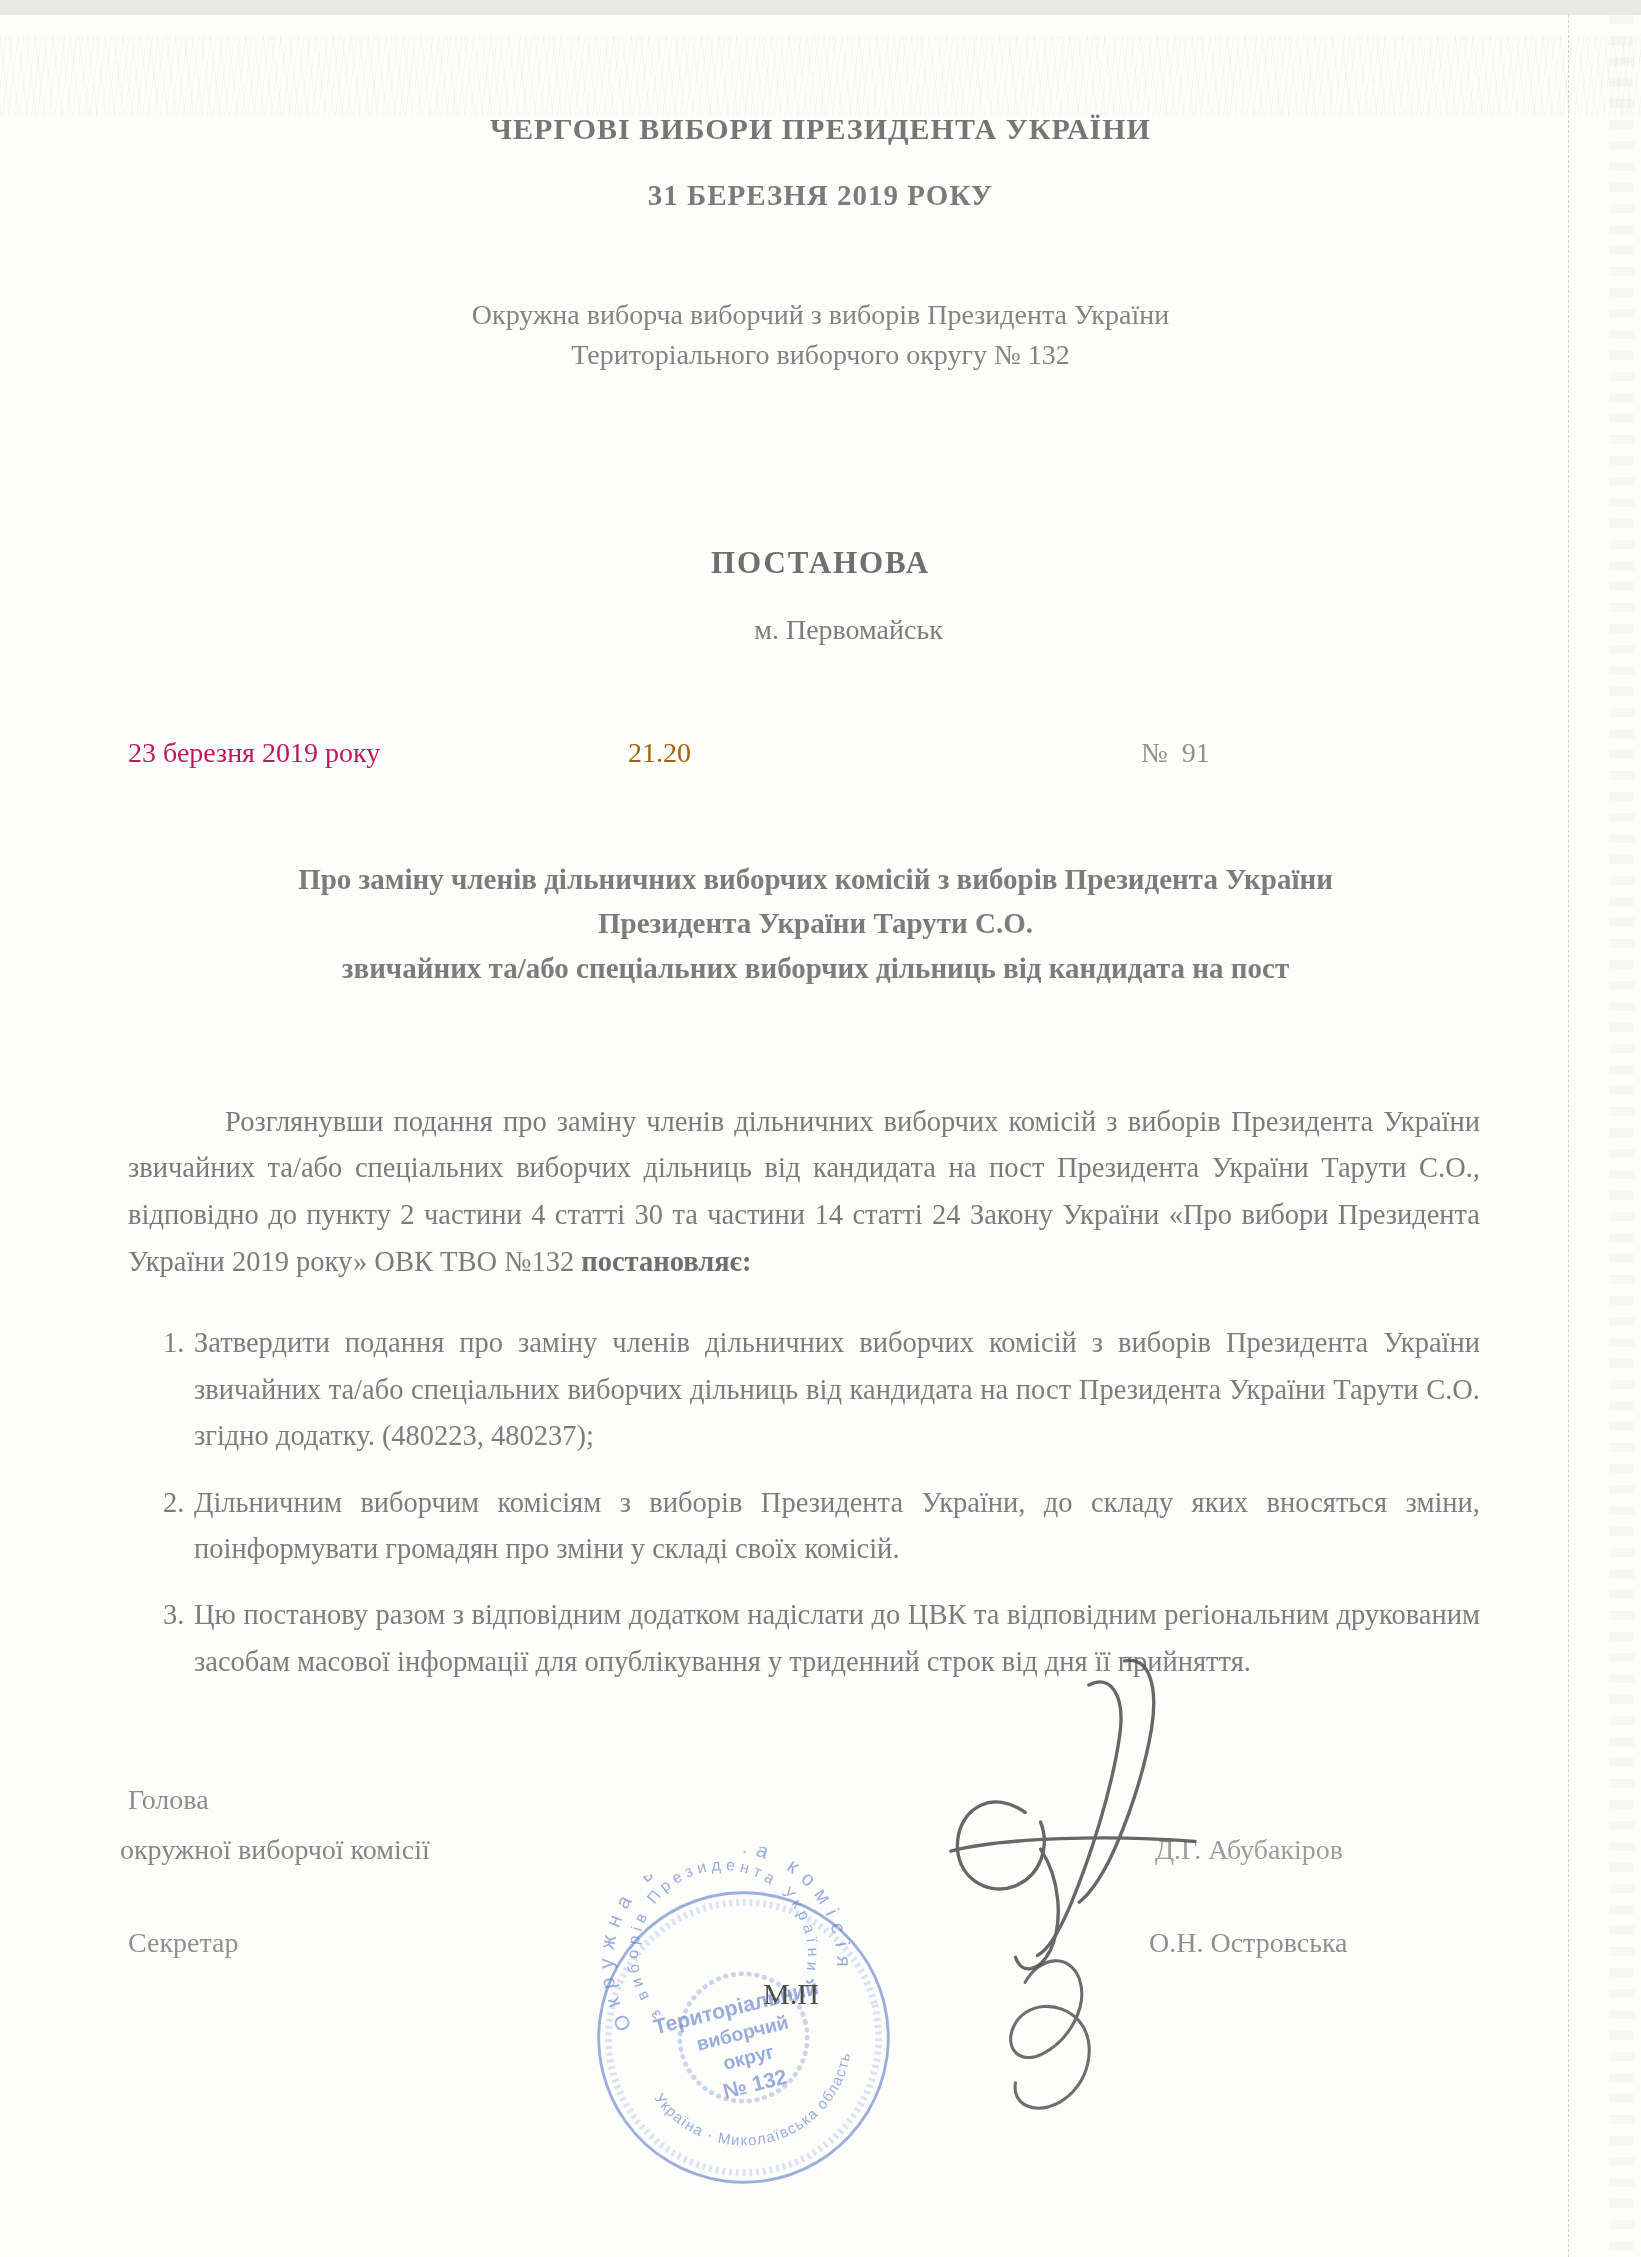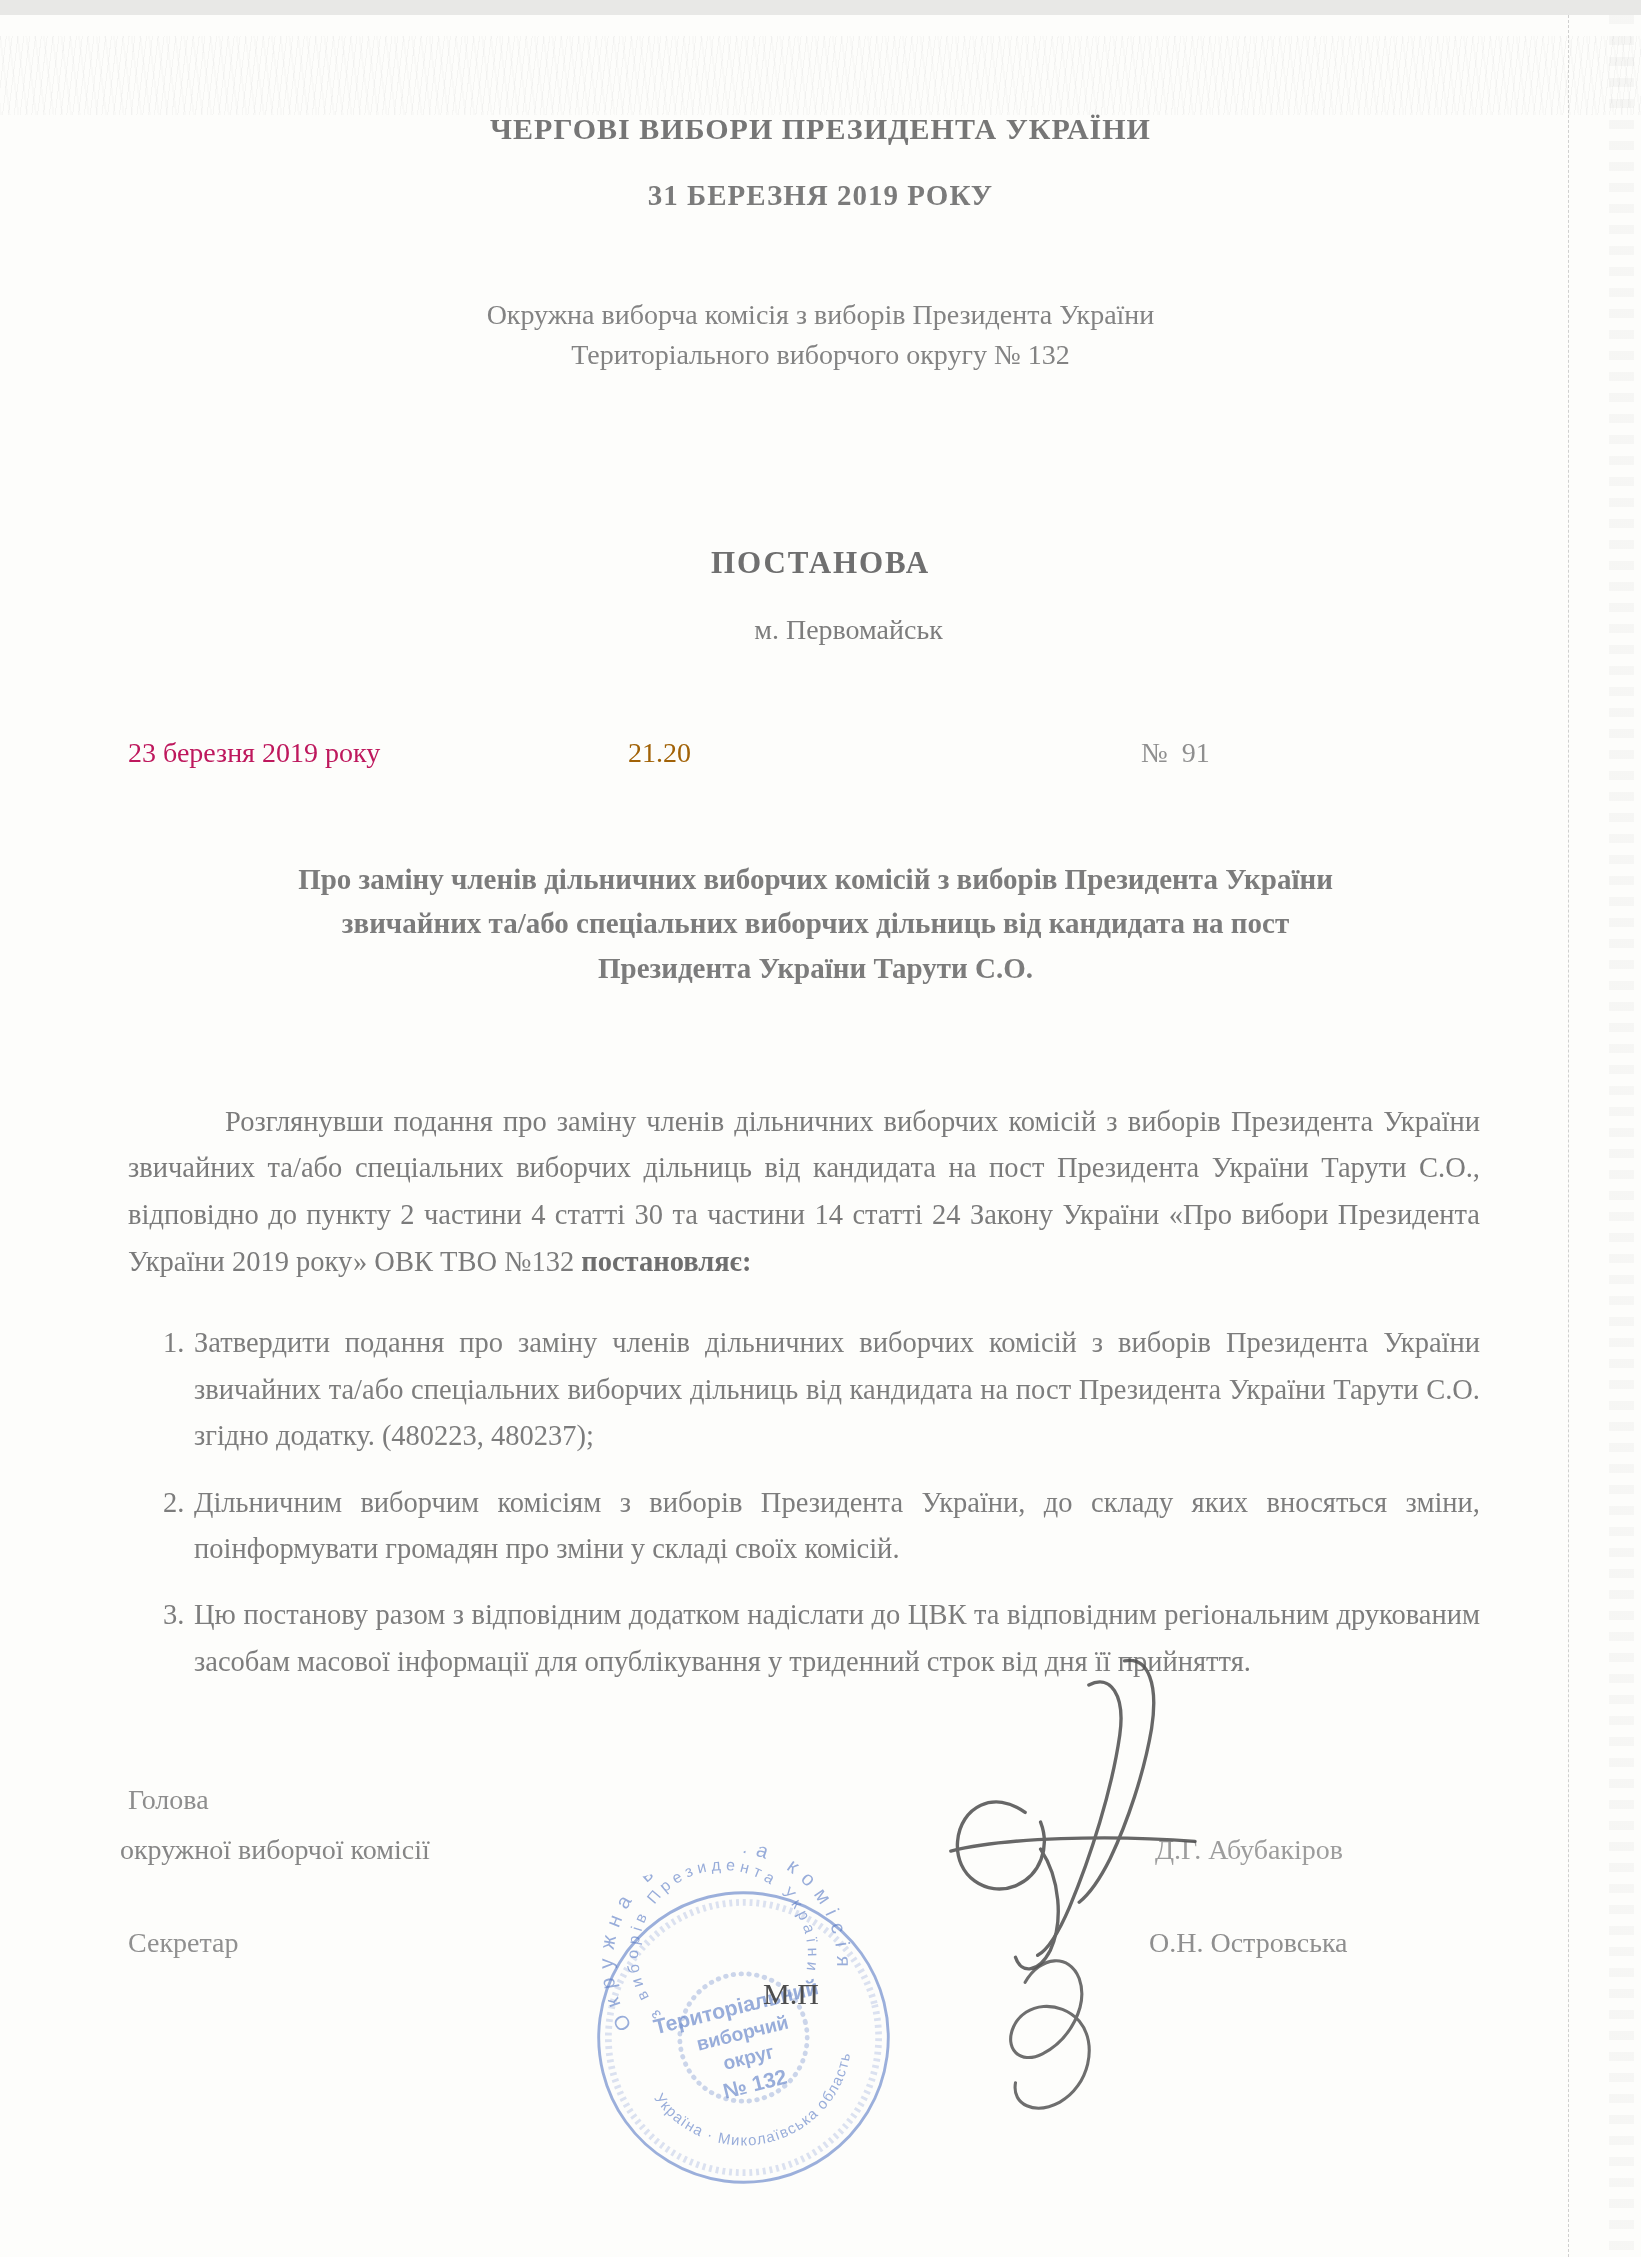--- a/index.html
+++ b/index.html
@@ -73,35 +73,35 @@
 <div class="page">
 
   <div class="noise-band"></div>
   <div class="scan-line-vertical"></div>
   <div class="scan-streak-right"></div>
 
   <div class="hdr1">ЧЕРГОВІ ВИБОРИ ПРЕЗИДЕНТА УКРАЇНИ</div>
   <div class="hdr2">31 БЕРЕЗНЯ 2019 РОКУ</div>
 
   <div class="commission">
-    <div>Окружна виборча комісія з виборів Президента України</div>
+    <div>Окружна виборча виборчий з виборів Президента України</div>
     <div>Територіального виборчого округу № 132</div>
   </div>
 
   <div class="doctype">ПОСТАНОВА</div>
   <div class="city">м. Первомайськ</div>
 
   <div class="meta-date">23 березня 2019 року</div>
   <div class="meta-time">21.20</div>
   <div class="meta-num">№  91</div>
 
   <div class="res-title">
     <div>Про заміну членів дільничних виборчих комісій з виборів Президента України</div>
+    <div>Президента України Тарути С.О.</div>
     <div>звичайних та/або спеціальних виборчих дільниць від кандидата на пост</div>
-    <div>Президента України Тарути С.О.</div>
   </div>
 
   <p class="preamble"><span>Розглянувши подання про заміну членів дільничних виборчих комісій з виборів Президента України звичайних та/або спеціальних виборчих дільниць від кандидата на пост Президента України Тарути С.О., відповідно до пункту 2 частини 4 статті 30 та частини 14 статті 24 Закону України «Про вибори Президента України 2019 року» ОВК ТВО №132 </span><b>постановляє:</b></p>
 
   <div class="items">
     <div class="item">
       <div class="item-num">1.</div>
       <div class="item-text">Затвердити подання про заміну членів дільничних виборчих комісій з виборів Президента України звичайних та/або спеціальних виборчих дільниць від кандидата на пост Президента України Тарути С.О. згідно додатку. (480223, 480237);</div>
     </div>
     <div class="item">

